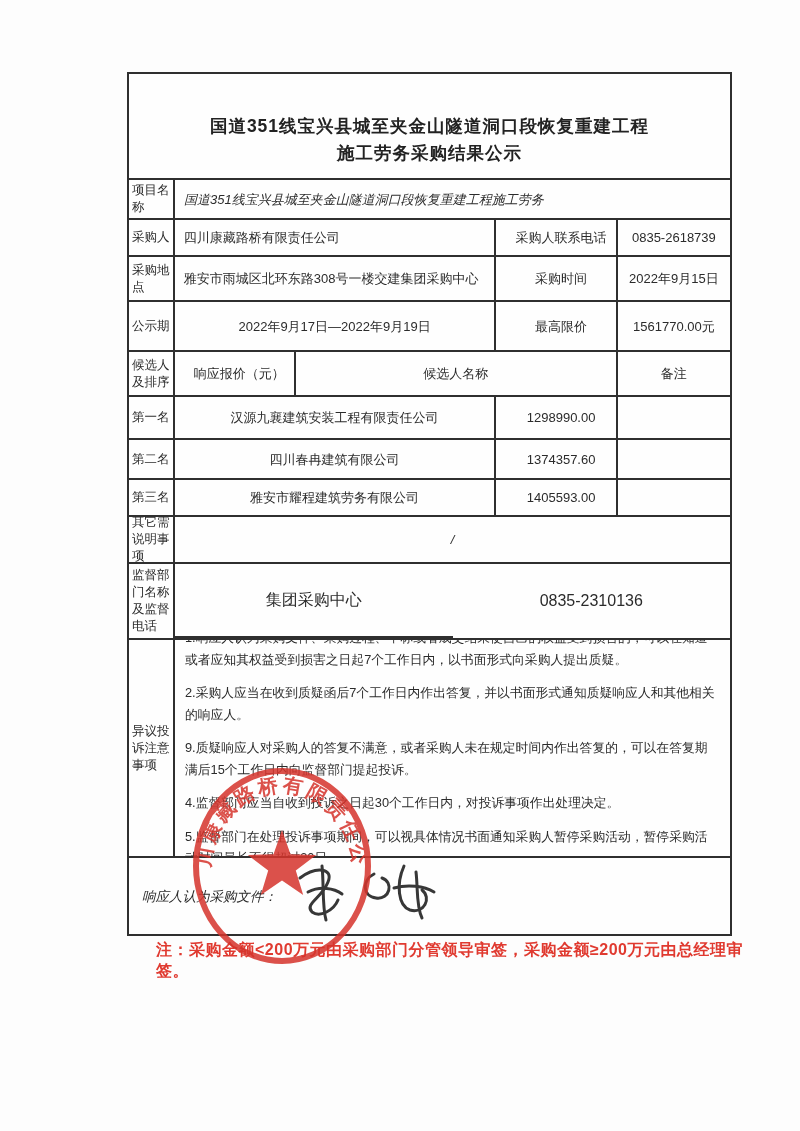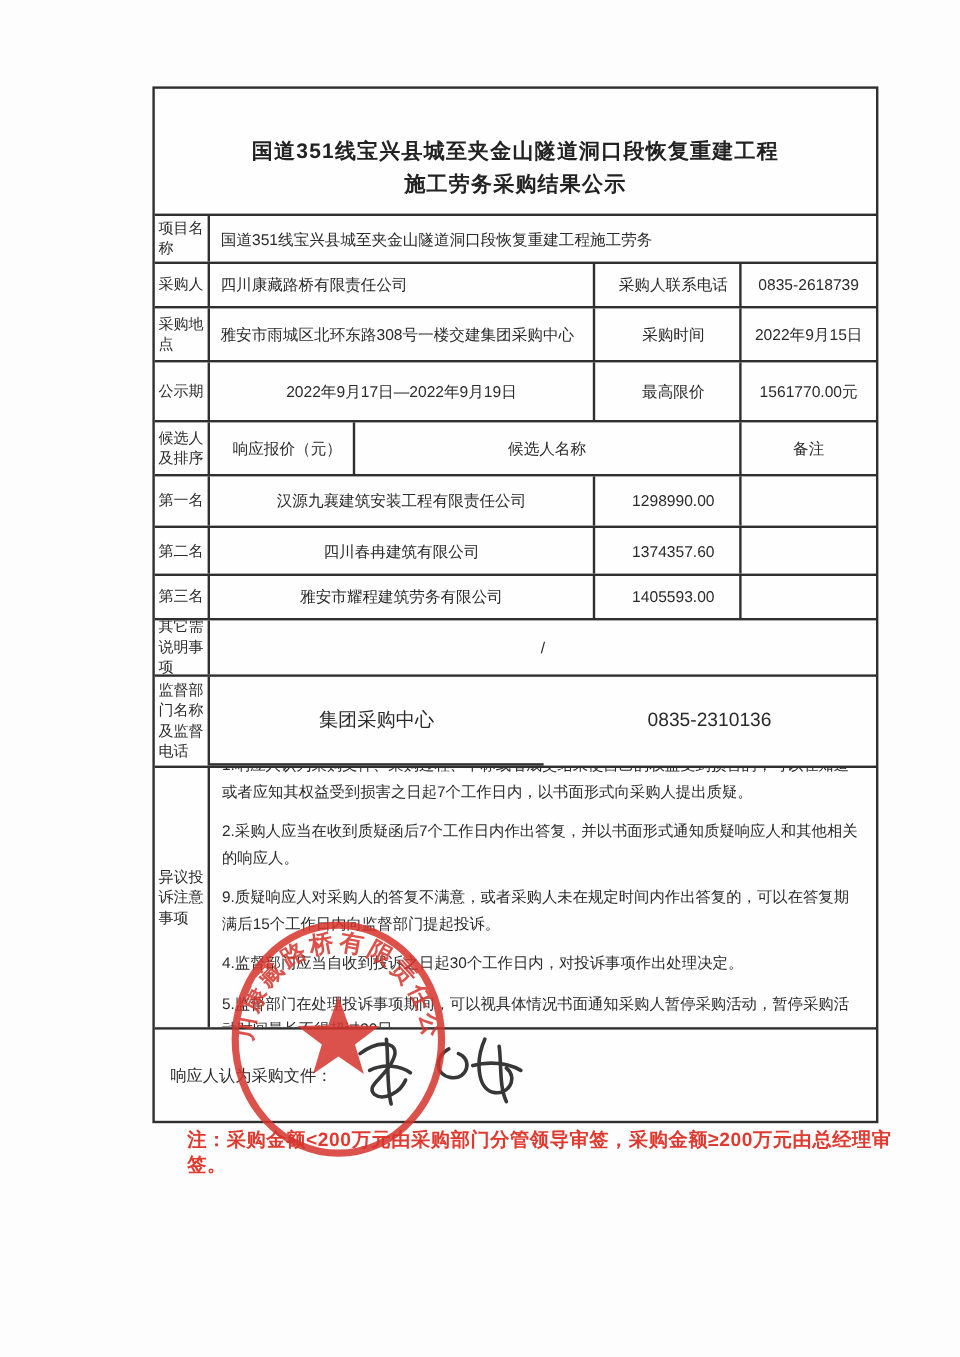--- a/index.html
+++ b/index.html
@@ -27,21 +27,21 @@
     display:flex;align-items:center;
     font-size:13px;line-height:17px;
     padding:3px 6px;
     overflow:hidden;
   }
   .cell:last-child{border-right:none;}
   .c1{width:46px;font-size:12.5px;padding:3px 3px;}
   .c2{width:324px;}
   .c3{width:122px;justify-content:center;text-align:center;padding-left:16px;}
   .c4{width:113px;justify-content:center;text-align:left;}
-  .rest{flex:1;}
+  .rest{flex:1;font-style:italic;}
   .center{justify-content:center;text-align:center;}
   .left{justify-content:flex-start;text-align:left;padding-left:9px;}
   .title-cell{
     flex:1;flex-direction:column;justify-content:center;
     font-weight:bold;font-size:17.5px;line-height:27px;
     letter-spacing:1px;color:#222;text-align:center;
     padding-top:30px;
   }
   .stack{flex:1;display:flex;flex-direction:row;}
   .substack{flex:1;display:flex;align-items:center;justify-content:center;border-bottom:2px solid var(--bd);}

